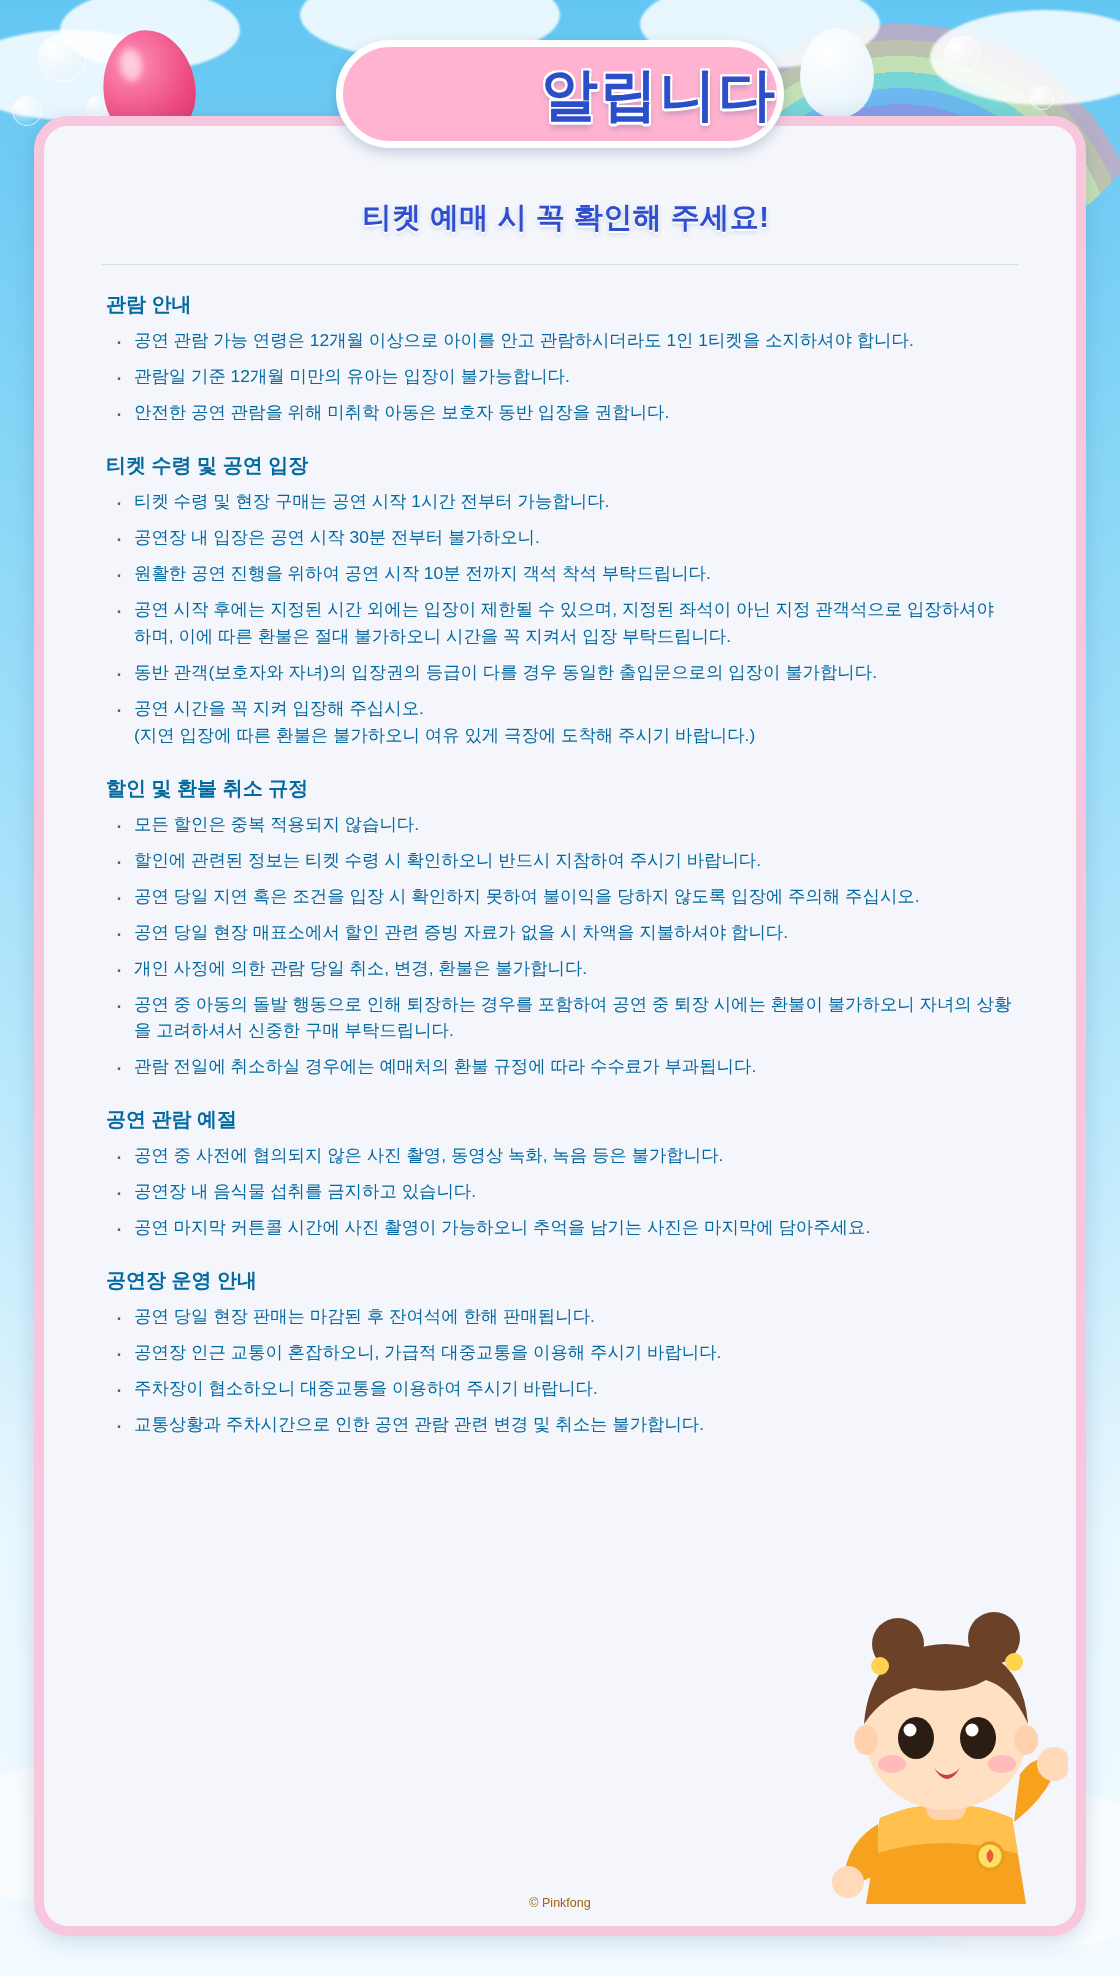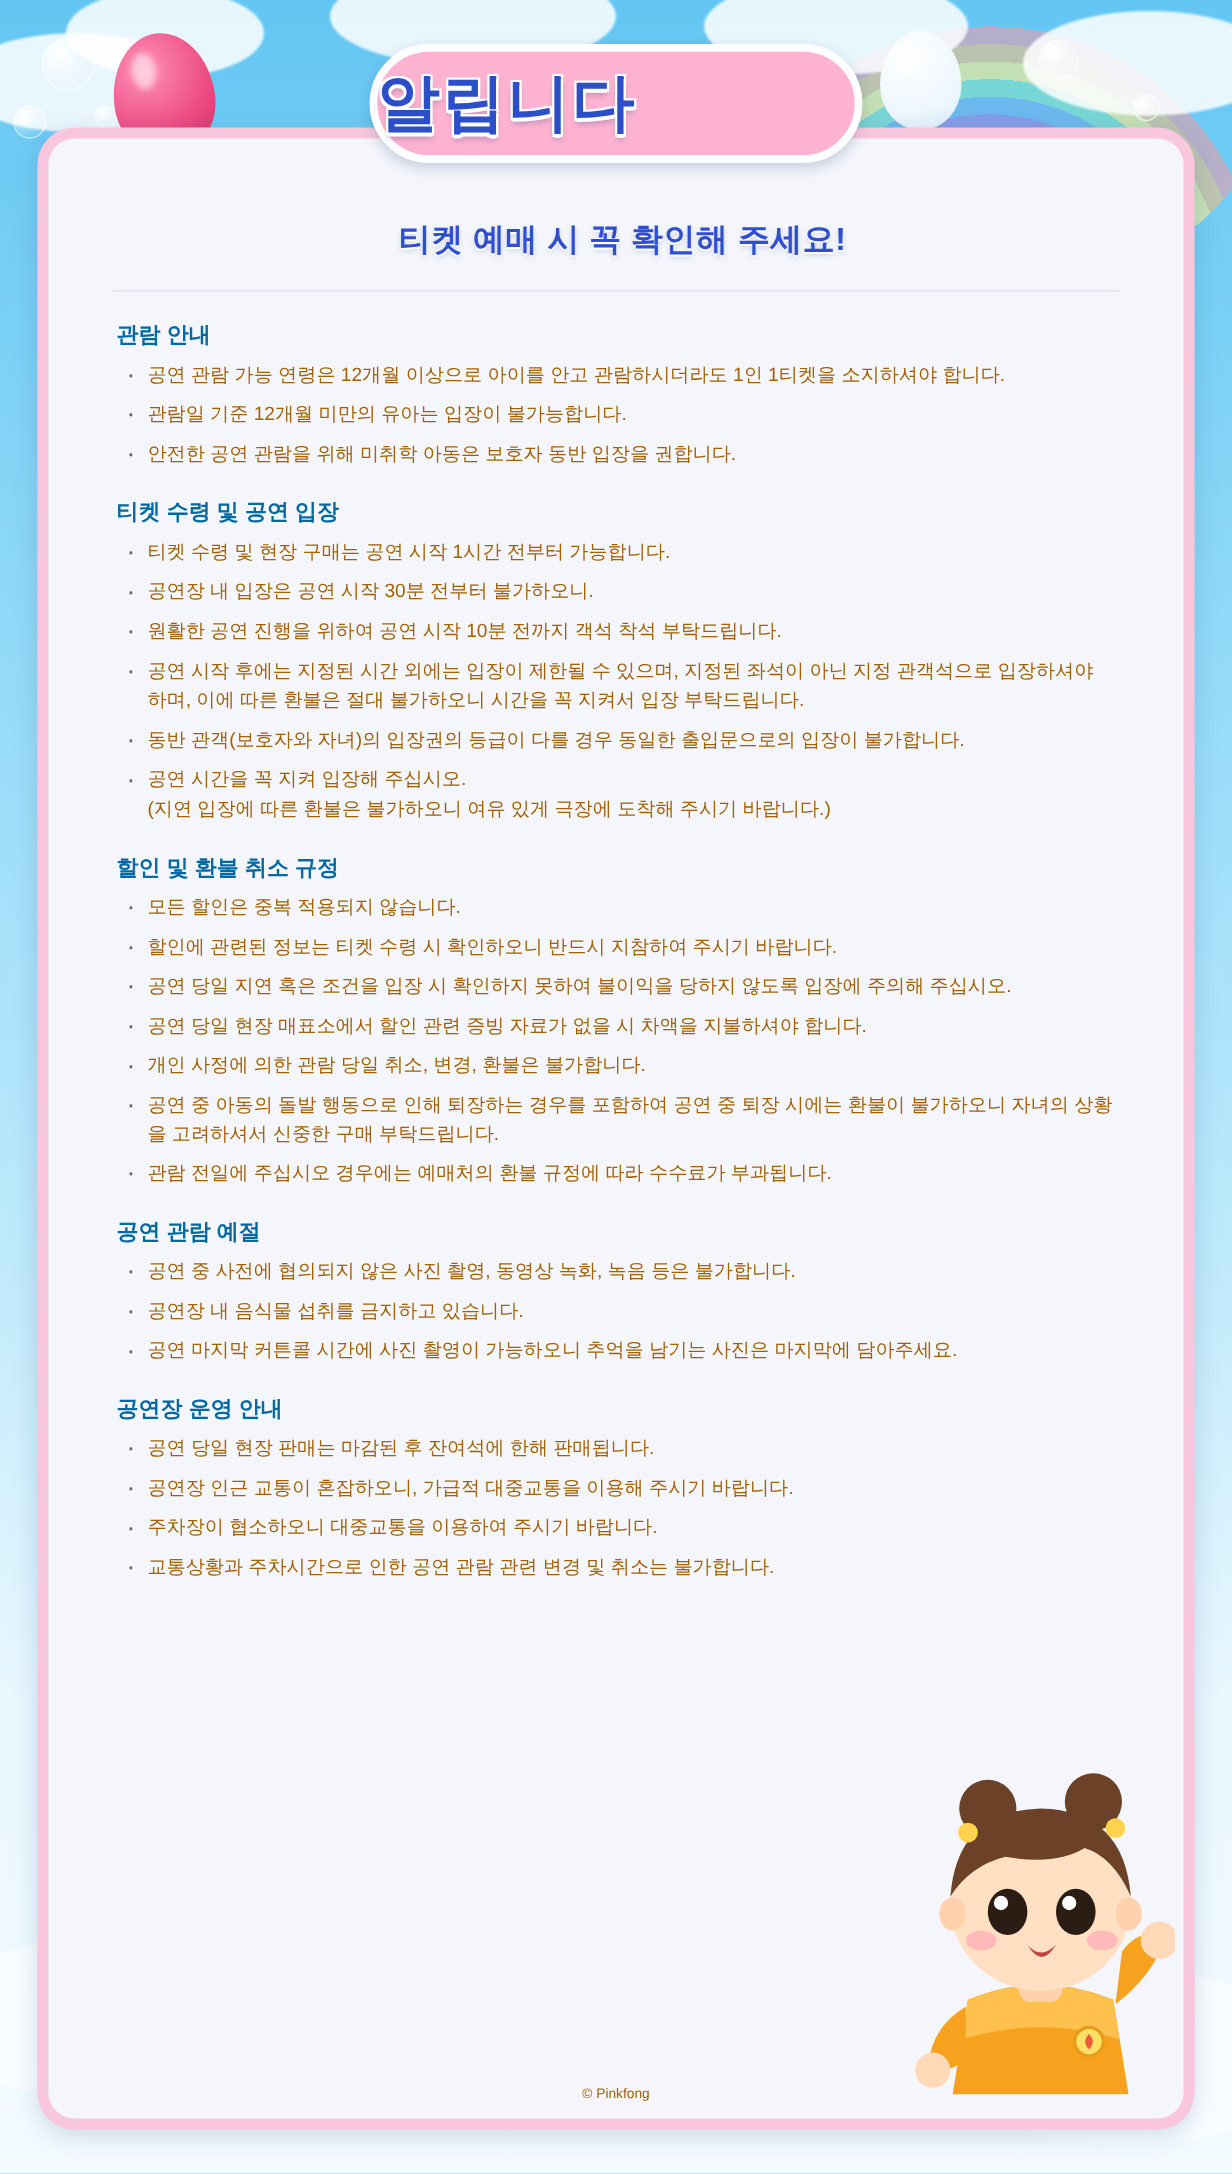--- a/index.html
+++ b/index.html
@@ -155,21 +155,21 @@
     top: 40px;
     transform: translateX(-50%);
     width: 448px;
     height: 108px;
     background: #ffb3d0;
     border: 7px solid #ffffff;
     border-radius: 56px;
     box-shadow: 0 5px 12px rgba(60,90,130,.25);
     display: flex;
     align-items: center;
-    justify-content: flex-start;
+    justify-content: flex-end;
     box-sizing: border-box;
     z-index: 5;
   }
   .title-pill .title-text {
     font-size: 57px;
     font-weight: bold;
     color: #2c4ec9;
     letter-spacing: 2px;
     text-shadow:
       -2px -2px 0 #fff, 2px -2px 0 #fff, -2px 2px 0 #fff, 2px 2px 0 #fff,
@@ -212,21 +212,21 @@
     list-style: none;
     margin: 0;
     padding: 0;
   }
   ul.bullets li {
     position: relative;
     padding-left: 30px;
     margin-bottom: 9px;
     font-size: 17.4px;
     line-height: 1.55;
-    color: #a16207;
+    color: #0369a1;
   }
   ul.bullets li:last-child { margin-bottom: 0; }
   ul.bullets li::before {
     content: "·";
     position: absolute;
     left: 11px;
     top: -2px;
     font-size: 24px;
     line-height: 1.3;
     color: #5a6070;
@@ -328,21 +328,21 @@
 
     <div class="section">
       <div class="section-title">할인 및 환불 취소 규정</div>
       <ul class="bullets">
         <li>모든 할인은 중복 적용되지 않습니다.</li>
         <li>할인에 관련된 정보는 티켓 수령 시 확인하오니 반드시 지참하여 주시기 바랍니다.</li>
         <li>공연 당일 지연 혹은 조건을 입장 시 확인하지 못하여 불이익을 당하지 않도록 입장에 주의해 주십시오.</li>
         <li>공연 당일 현장 매표소에서 할인 관련 증빙 자료가 없을 시 차액을 지불하셔야 합니다.</li>
         <li>개인 사정에 의한 관람 당일 취소, 변경, 환불은 불가합니다.</li>
         <li>공연 중 아동의 돌발 행동으로 인해 퇴장하는 경우를 포함하여 공연 중 퇴장 시에는 환불이 불가하오니 자녀의 상황을 고려하셔서 신중한 구매 부탁드립니다.</li>
-        <li>관람 전일에 주십시오 경우에는 예매처의 환불 규정에 따라 수수료가 부과됩니다.</li>
+        <li>관람 전일에 취소하실 경우에는 예매처의 환불 규정에 따라 수수료가 부과됩니다.</li>
       </ul>
     </div>
 
     <div class="section">
       <div class="section-title">공연 관람 예절</div>
       <ul class="bullets">
         <li>공연 중 사전에 협의되지 않은 사진 촬영, 동영상 녹화, 녹음 등은 불가합니다.</li>
         <li>공연장 내 음식물 섭취를 금지하고 있습니다.</li>
         <li>공연 마지막 커튼콜 시간에 사진 촬영이 가능하오니 추억을 남기는 사진은 마지막에 담아주세요.</li>
       </ul>

